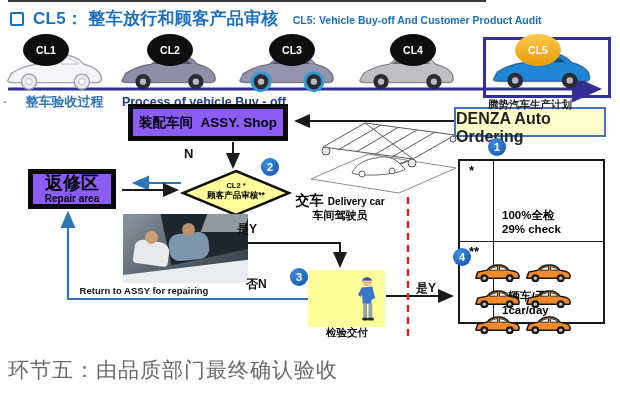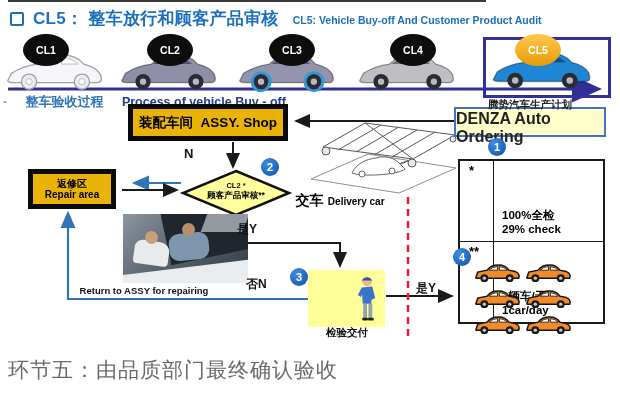--- a/index.html
+++ b/index.html
@@ -11,24 +11,24 @@
   .title-cn{color:#1b6fbf;font-size:17px;font-weight:bold;letter-spacing:.3px;}
   .title-en{color:#1b6fbf;font-size:10.5px;font-weight:bold;margin-left:14px;}
   .badge{position:absolute;top:34px;width:46px;height:32px;border-radius:50%;background:#0d0d0d;color:#fff;font-weight:bold;font-size:10.5px;display:flex;align-items:center;justify-content:center;z-index:3;}
   .badge.gold{background:linear-gradient(#ffc94f,#e89b06);}
   .carsvg{position:absolute;z-index:2;}
   .hl-box{position:absolute;left:483px;top:37px;width:122px;height:55px;border:3px solid #34309b;z-index:2;pointer-events:none;}
   .axis-row{position:absolute;left:3px;top:92px;z-index:3;white-space:nowrap;font-weight:bold;}
   .axis-dash{color:#9a9a9a;font-size:12px;}
   .axis-cn{color:#2e75b6;font-size:13px;margin-left:14px;}
   .axis-en{color:#1f3f8f;font-size:12.5px;margin-left:14px;}
-  .blackbox{position:absolute;background:#eab308;border:5px solid #0a0a0a;display:flex;flex-direction:column;align-items:center;justify-content:center;z-index:3;text-align:center;box-sizing:border-box;}
+  .blackbox{position:absolute;background:#8b5cf6;border:5px solid #0a0a0a;display:flex;flex-direction:column;align-items:center;justify-content:center;z-index:3;text-align:center;box-sizing:border-box;}
   #assy-box{left:128px;top:104px;width:160px;height:37px;font-size:13.5px;font-weight:bold;white-space:pre;}
   #repair-box{left:28px;top:169px;width:88px;height:40px;line-height:1.1;}
-  #repair-box .cn{font-size:10px;font-weight:bold;}
+  #repair-box .cn{font-size:18px;font-weight:bold;}
   #repair-box .en{font-size:10px;font-weight:bold;}
   .denza{position:absolute;left:454px;top:107px;width:152px;height:30px;background:#ffffcc;border:2px solid #4472c4;display:flex;flex-direction:column;align-items:center;justify-content:center;z-index:3;box-sizing:border-box;line-height:1.15;}
   .denza .cn{font-size:10.5px;font-weight:bold;color:#222;}
   .denza .en{font-size:16px;font-weight:bold;color:#222;}
   .legend{position:absolute;left:458px;top:159px;width:147px;border:2px solid #1a1a1a;background:#fff;z-index:3;box-sizing:border-box;}
   .legend .row{display:flex;}
   .legend .row + .row{border-top:1.5px solid #1a1a1a;}
   .legend .mark{width:34px;border-right:1.5px solid #1a1a1a;font-size:13px;font-weight:bold;padding:2px 0 0 9px;box-sizing:border-box;}
   .legend .val{flex:1;padding:3px 0 4px 8px;font-size:11.5px;font-weight:bold;line-height:1.25;margin-top:44px;}
   .stepc{position:absolute;width:18px;height:18px;border-radius:50%;background:radial-gradient(circle at 35% 30%,#3f8de0,#0d4fa8);color:#fff;font-size:11px;font-weight:bold;display:flex;align-items:center;justify-content:center;z-index:5;}
@@ -226,20 +226,21 @@
     <span class="l2">顾客产品审核**</span>
   </div>
 
   <div id="repair-box" class="blackbox">
     <span class="cn">返修区</span>
     <span class="en">Repair area</span>
   </div>
 
   <div class="delivery">
     <div><span class="cn1">交车</span> <span class="en1">Delivery car</span></div>
+    <div class="cn2">车间驾驶员</div>
   </div>
 
   <div class="photo">
     <div class="glass"></div>
     <div class="sky"></div>
     <div class="hood"></div>
     <div class="p1b"></div>
     <div class="p1h"></div>
     <div class="p2b"></div>
     <div class="p2h"></div>

